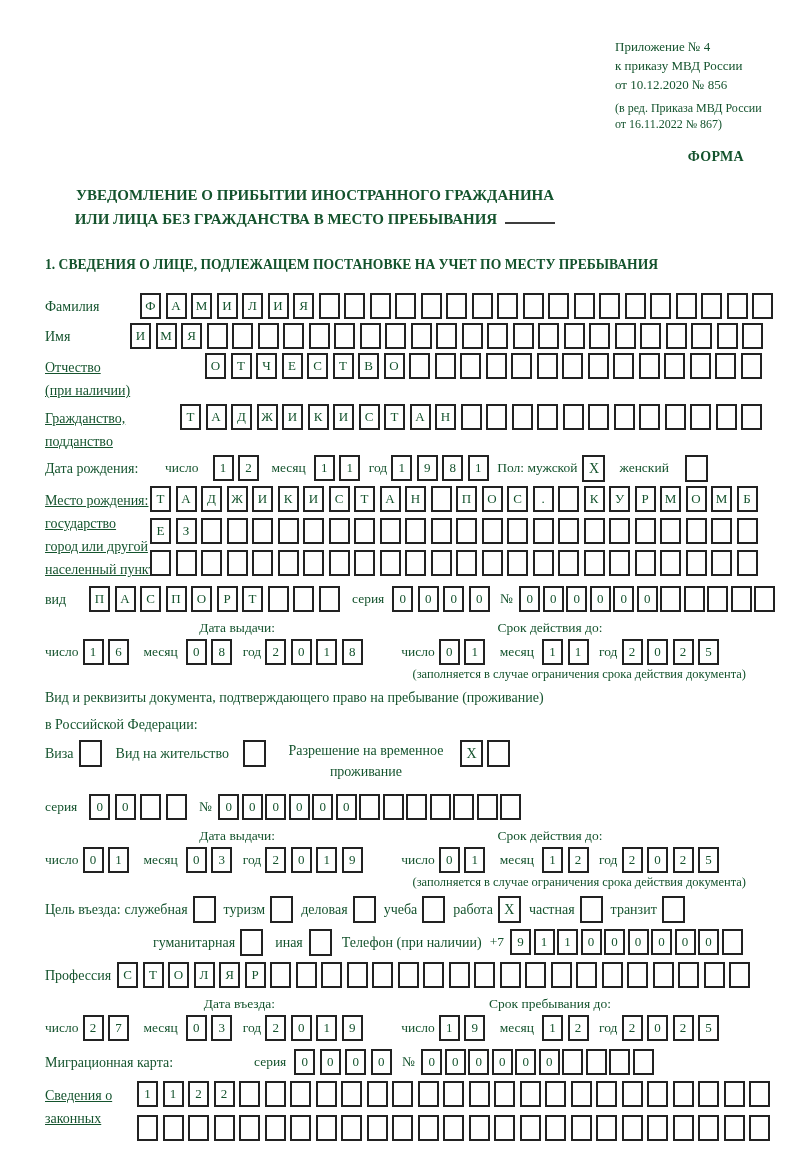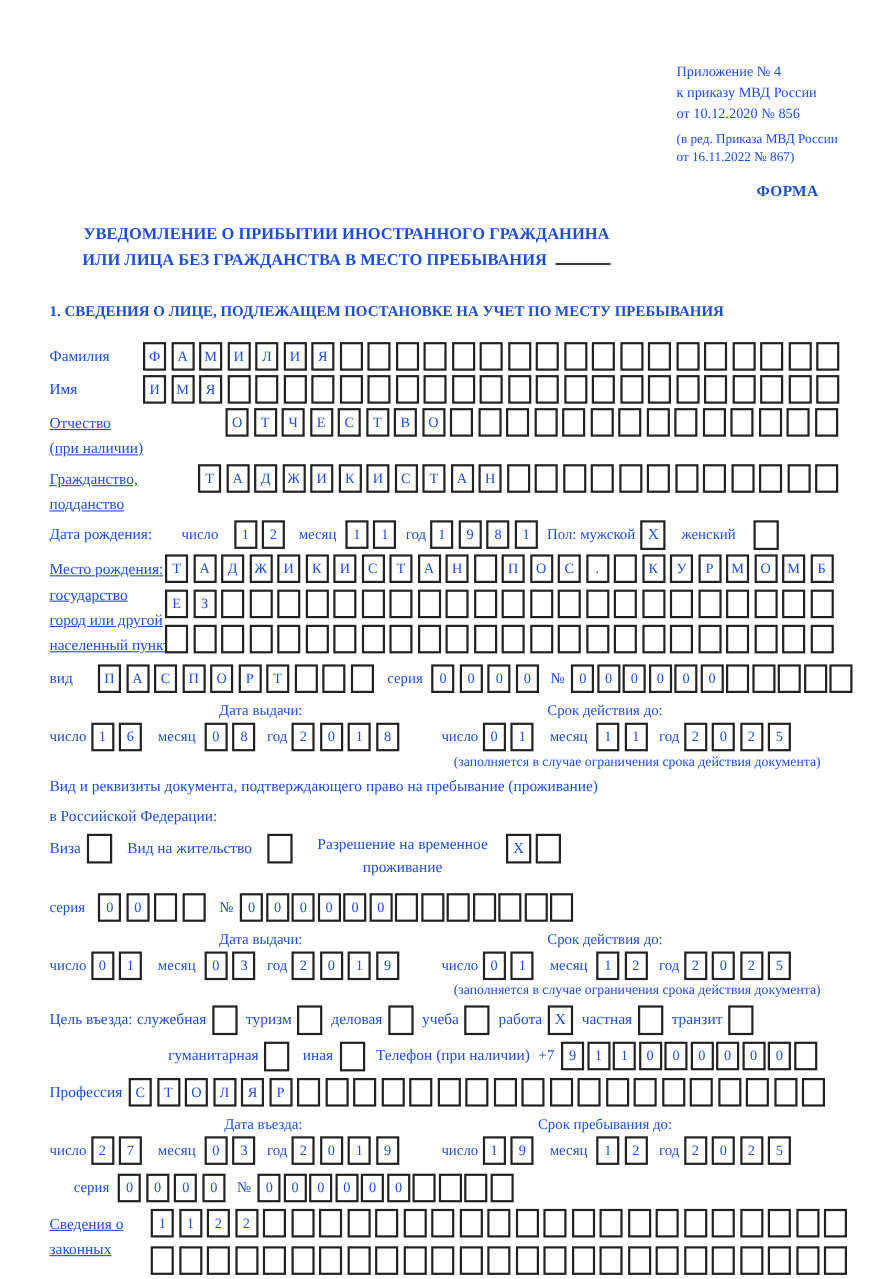--- a/index.html
+++ b/index.html
@@ -1,18 +1,18 @@
 <!DOCTYPE html>
 <html><head>
 <meta charset="utf-8">
 <style>
   html,body{margin:0;padding:0;background:#fff;}
   .page{position:relative;width:784px;height:1163px;background:#fff;overflow:hidden;
-        font-family:"Liberation Serif",serif;color:#1d4ed8;box-sizing:border-box;
-        padding:56px 10px 0 45px;}
+        font-family:"Liberation Serif",serif;color:#14532d;box-sizing:border-box;
+        padding:38px 10px 0 45px;}
   
   .approval{margin-left:570px;width:200px;font-size:13px;line-height:1.45;}
   .approval .note{font-size:12px;margin-top:5px;line-height:1.4;}
   .forma{font-weight:bold;font-size:14px;text-align:right;margin:16px 30px 0 0;letter-spacing:.3px;}
   
   .title{width:540px;text-align:center;font-weight:bold;font-size:15px;line-height:1.6;margin-top:18px;}
   .blank{display:inline-block;width:50px;border-bottom:2px solid #3d3d3d;height:.9em;margin-left:8px;}
   .sec1{font-weight:bold;font-size:13.6px;margin-top:26px;white-space:nowrap;}
   
   .row{display:flex;align-items:flex-start;flex-wrap:nowrap;white-space:nowrap;}
@@ -58,21 +58,21 @@
 
   <div class="forma">ФОРМА</div>
 
   <div class="title">
     <div>УВЕДОМЛЕНИЕ О ПРИБЫТИИ ИНОСТРАННОГО ГРАЖДАНИНА</div>
     <div><span>ИЛИ ЛИЦА БЕЗ ГРАЖДАНСТВА В МЕСТО ПРЕБЫВАНИЯ</span><span class="blank"></span></div>
   </div>
 
   <div class="sec1">1. СВЕДЕНИЯ О ЛИЦЕ, ПОДЛЕЖАЩЕМ ПОСТАНОВКЕ НА УЧЕТ ПО МЕСТУ ПРЕБЫВАНИЯ</div>
 
-  <div class="row" style="margin-top:20px;">
+  <div class="row" style="margin-top:20px;gap:10px;">
     <span class="lbl w-fam">Фамилия</span>
     <span class="boxes">
         <span class="bx">Ф</span>
         <span class="bx">А</span>
         <span class="bx">М</span>
         <span class="bx">И</span>
         <span class="bx">Л</span>
         <span class="bx">И</span>
         <span class="bx">Я</span>
         <span class="bx"></span>
@@ -579,20 +579,21 @@
       <span class="boxes ml4">
           <span class="bx">2</span>
           <span class="bx">0</span>
           <span class="bx">2</span>
           <span class="bx">5</span>
         </span>
     </div>
   </div>
 
   <div class="row mt8">
+    <span class="lbl w-mig">Миграционная карта:</span>
     <span class="dlbl ml22">серия</span>
     <span class="boxes ml8">
         <span class="bx">0</span>
         <span class="bx">0</span>
         <span class="bx">0</span>
         <span class="bx">0</span>
       </span>
     <span class="dlbl ml6">№</span>
     <span class="boxes tight ml6">
         <span class="bx">0</span>

